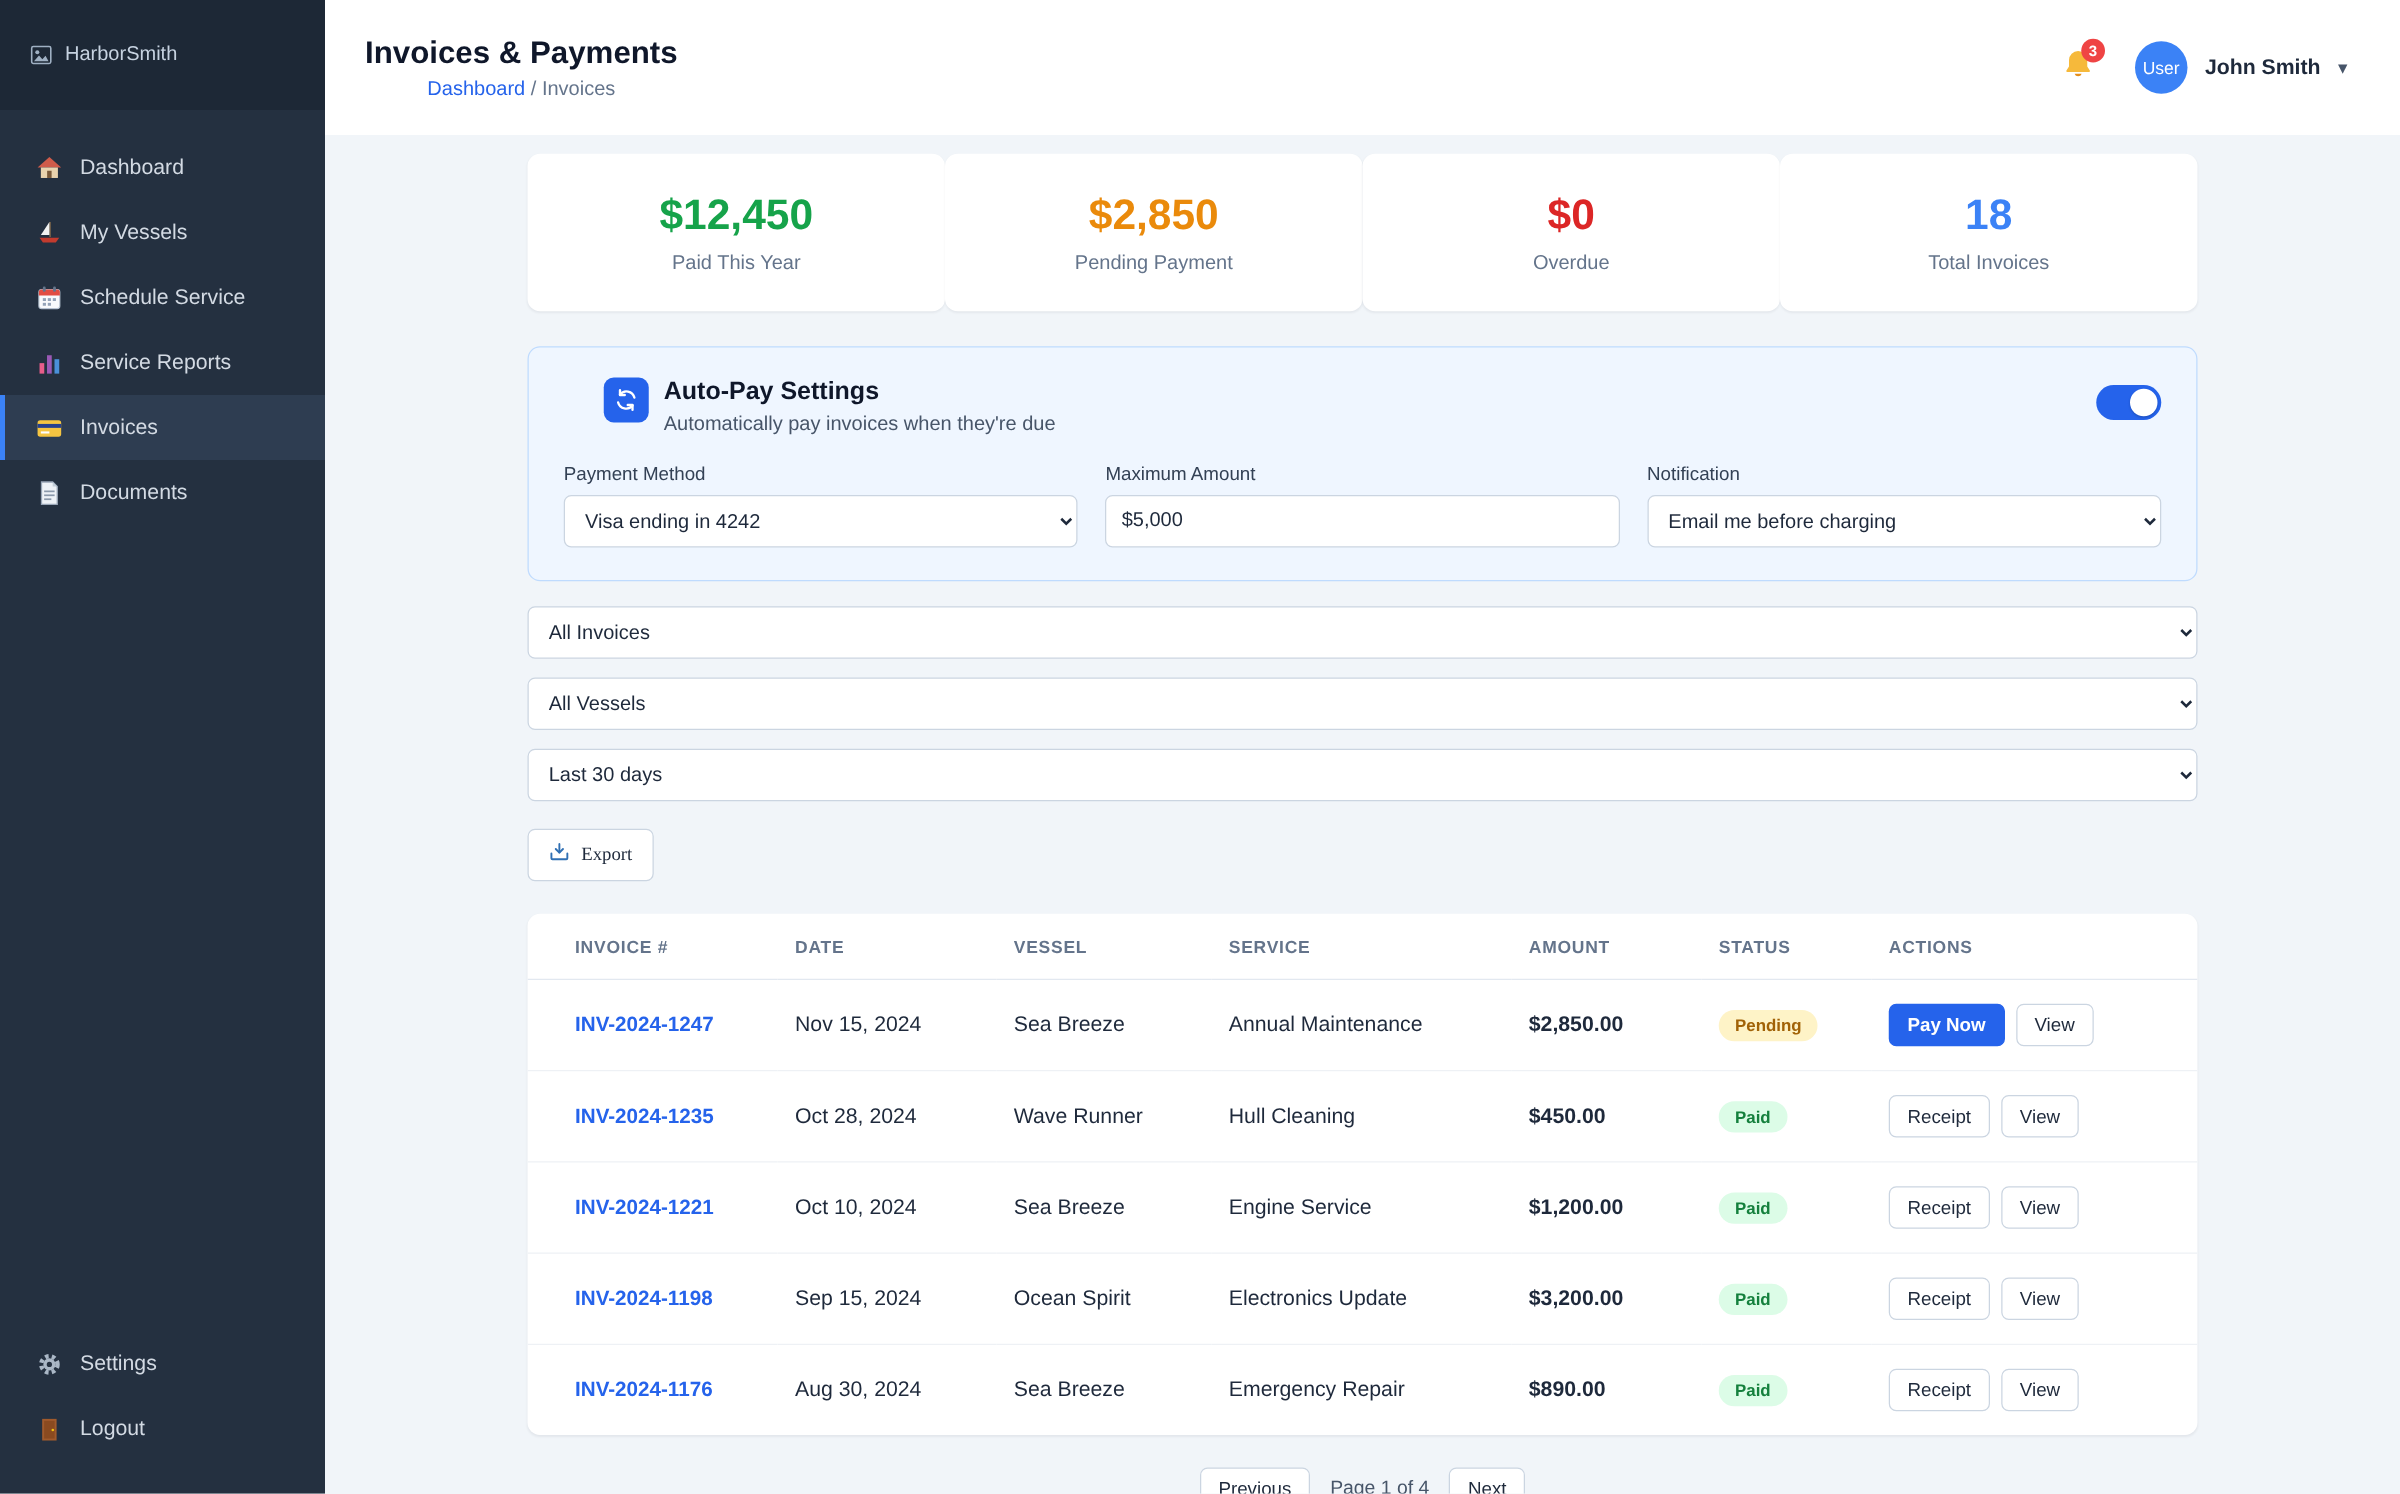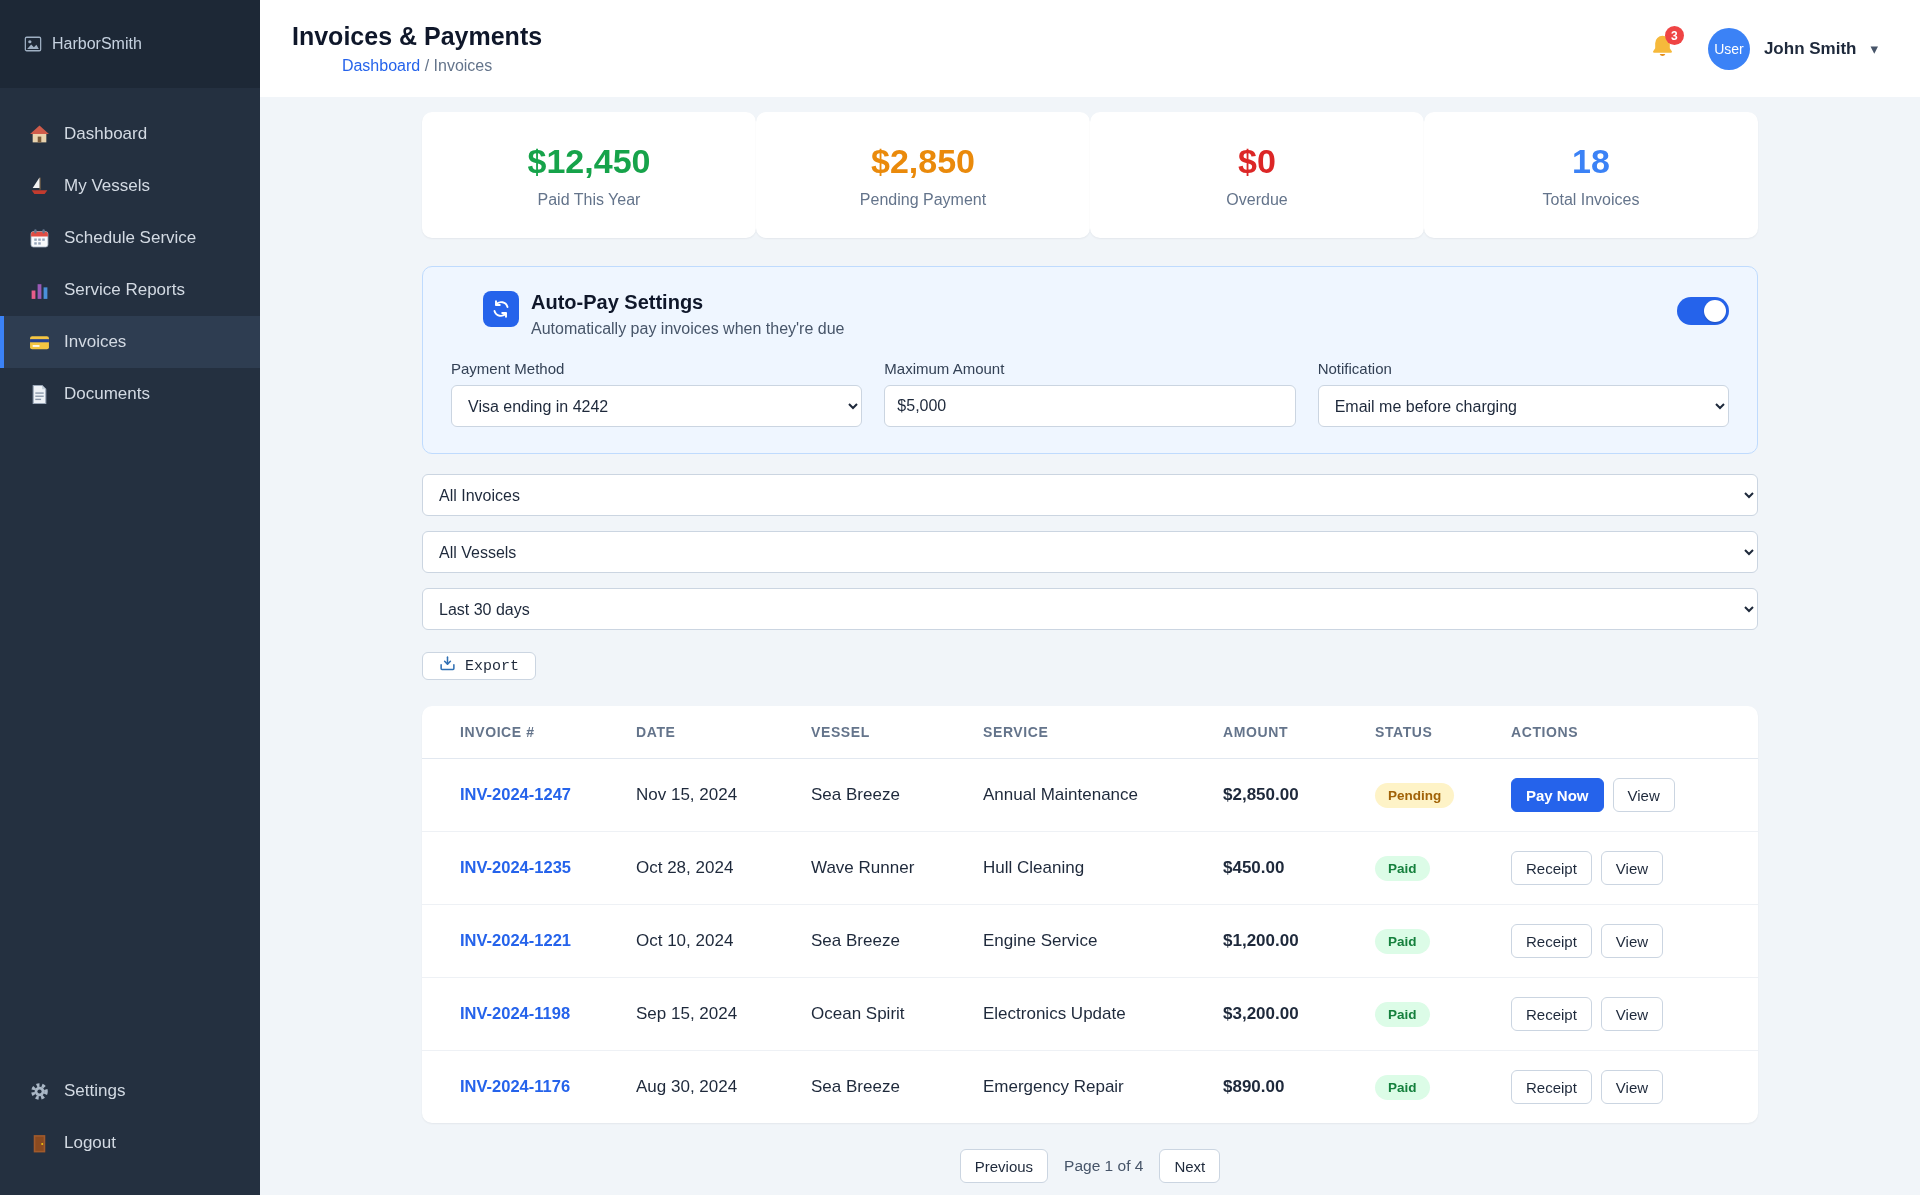--- a/index.html
+++ b/index.html
@@ -13,21 +13,21 @@
   
   .sidebar { width:260px; flex-shrink:0; background:#243040; display:flex; flex-direction:column; }
   .logo { height:88px; background:#1d2836; display:flex; align-items:center; gap:8px; padding:0 22px; color:#c6d2e0; font-size:16px; }
   .nav { flex:1; padding:20px 0 0; }
   .nav-item { display:flex; align-items:center; gap:14px; padding:15px 24px; font-size:17px; color:#d3dae3; cursor:pointer; border-left:4px solid transparent; }
   .nav-item.active { background:#2e3d51; border-left-color:#3b82f6; }
   .nav-footer { padding:10px 0 26px; }
   .nav-icon { width:22px; height:22px; display:inline-flex; align-items:center; justify-content:center; flex-shrink:0; }
   
   .main { flex:1; display:flex; flex-direction:column; min-width:0; }
-  .header { height:97px; background:#ffffff; display:flex; align-items:center; justify-content:space-between; padding:0 42px 0 32px; flex-shrink:0; }
+  .header { height:108px; background:#ffffff; display:flex; align-items:center; justify-content:space-between; padding:0 42px 0 32px; flex-shrink:0; }
   .page-title { font-size:25px; font-weight:700; color:#0f172a; }
   .breadcrumb { margin-top:6px; font-size:16px; color:#64748b;text-align:center; }
   .breadcrumb a { color:#2563eb; text-decoration:none; }
   .header-right { display:flex; align-items:center; gap:14px; }
   .bell-wrap { position:relative; margin-right:18px; cursor:pointer; }
   .badge-count { position:absolute; top:-7px; right:-8px; background:#ef4444; color:#fff; font-size:12px; font-weight:700; min-width:19px; height:19px; border-radius:10px; display:flex; align-items:center; justify-content:center; padding:0 4px; }
   .avatar { width:42px; height:42px; border-radius:50%; background:#3b82f6; color:#fff; font-size:14px; display:flex; align-items:center; justify-content:center; overflow:hidden; }
   .user-name { font-size:17px; font-weight:700; color:#1e293b; }
   .caret { color:#475569; font-size:15px; }
   
@@ -51,21 +51,21 @@
   .toggle .knob { position:absolute; top:3px; right:3px; width:22px; height:22px; border-radius:50%; background:#fff; box-shadow:0 1px 2px rgba(0,0,0,.2); }
   .autopay-fields { display:grid; grid-template-columns:1fr 1fr 1fr; gap:22px; margin-top:22px; }
   .field-label { display:block; font-size:15px; color:#334155; margin-bottom:8px; }
   select, .text-input {
     width:100%; height:42px; background:#fff; border:1px solid #cbd5e1; border-radius:6px;
     font-size:16px; color:#1e293b; padding:0 12px; font-family:"Liberation Sans", sans-serif;
   }
   
   .filter-select { display:block; margin-top:15px; }
   .filter-select.first { margin-top:20px; }
-  .export-btn { margin-top:22px; display:inline-flex; align-items:center; gap:9px; height:28px; padding:0 16px; background:#fff; border:1px solid #cbd5e1; border-radius:6px; font-size:15px; color:#1e293b; cursor:pointer; font-family:Liberation Mono, monospace; }
+  .export-btn { margin-top:22px; display:inline-flex; align-items:center; gap:9px; height:42px; padding:0 16px; background:#fff; border:1px solid #cbd5e1; border-radius:6px; font-size:15px; color:#1e293b; cursor:pointer; font-family:Liberation Serif, serif; }
   
   .table-card { margin-top:26px; background:#fff; border-radius:10px; overflow:hidden; box-shadow:0 1px 2px rgba(15,23,42,.06); }
   table { width:100%; border-collapse:collapse; }
   thead th { text-align:left; font-size:14px; font-weight:700; color:#64748b; text-transform:uppercase; letter-spacing:.6px; padding:18px 14px; border-bottom:1px solid #e2e8f0; }
   tbody td { padding:19px 14px; border-bottom:1px solid #eef1f5; font-size:17px; color:#1e293b; }
   tbody tr:last-child td { border-bottom:none; }
   th.c1, td.c1 { padding-left:38px; width:200px; }
   th.c2, td.c2 { width:175px; } th.c3, td.c3 { width:172px; }
   th.c4, td.c4 { width:240px; } th.c5, td.c5 { width:152px; }
   th.c6, td.c6 { width:136px; }

